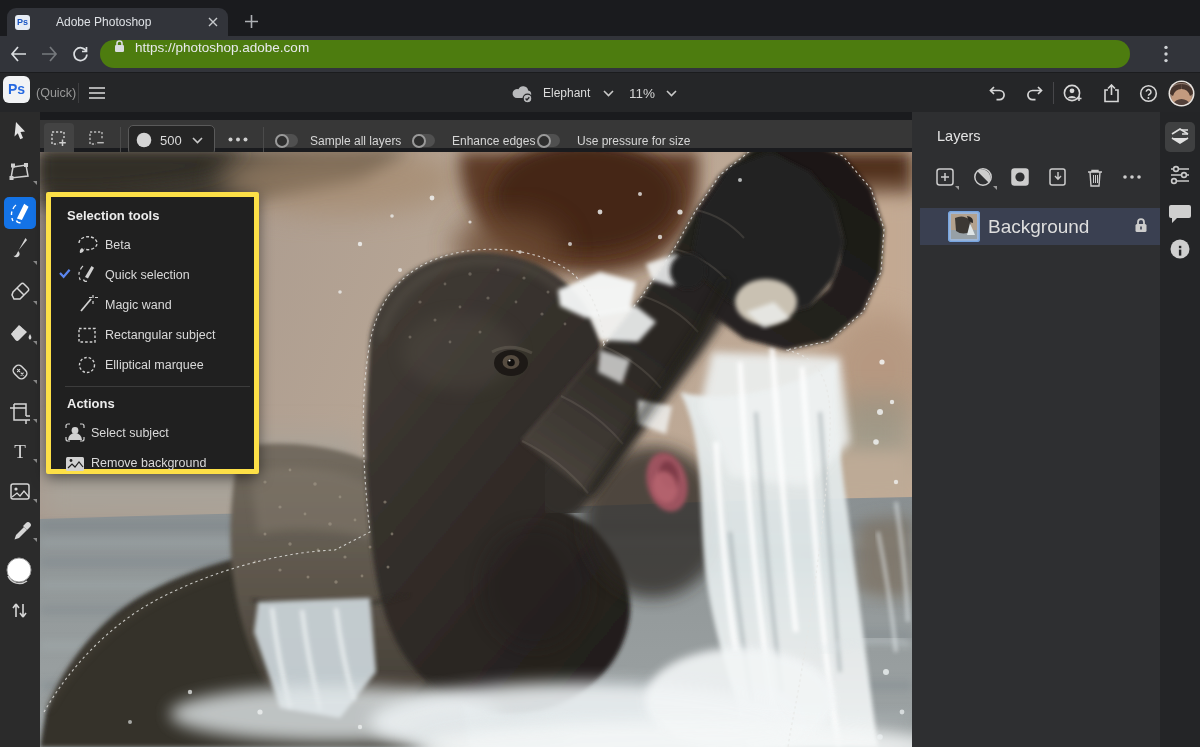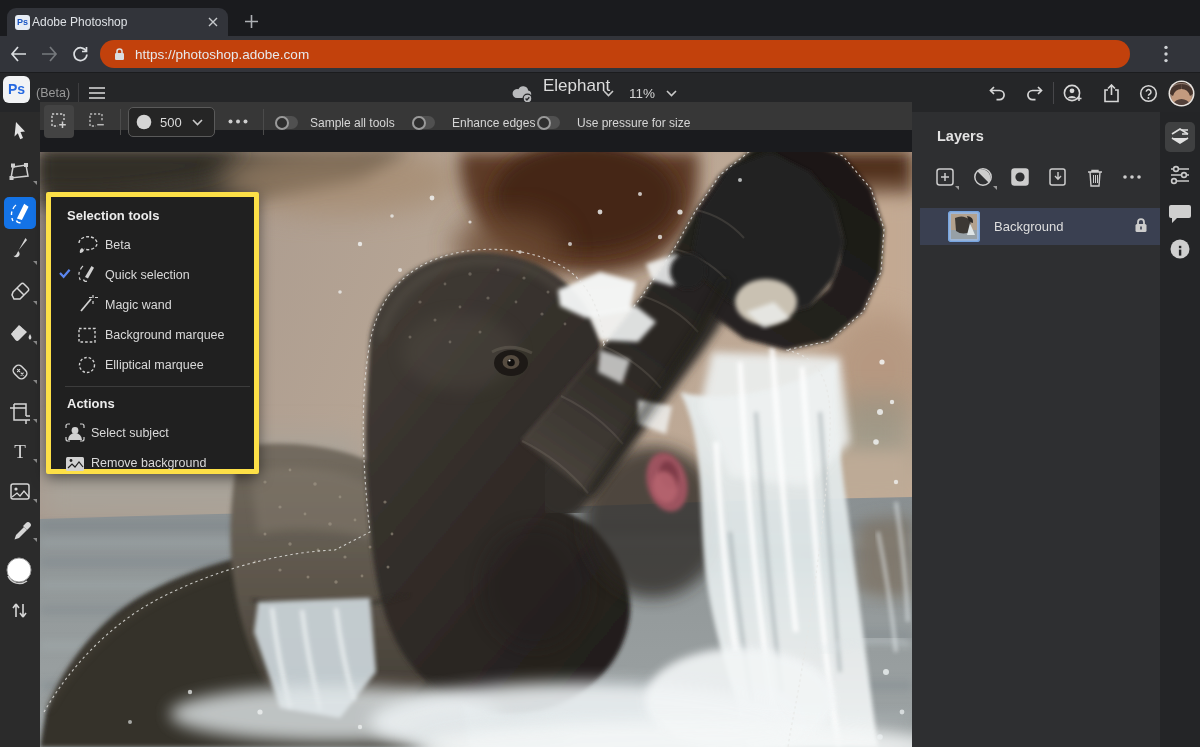--- a/index.html
+++ b/index.html
@@ -3,28 +3,28 @@
 <meta charset="utf-8">
 <style>
 *{margin:0;padding:0;box-sizing:border-box}
 html,body{width:1200px;height:747px;overflow:hidden;background:#1a1b1e;font-family:"Liberation Sans",sans-serif}
 .abs{position:absolute}
 #stage{position:relative;width:1200px;height:747px}
 
 #tabstrip{position:absolute;left:0;top:0;width:1200px;height:36px;background:#1a1b1e}
 #tab{position:absolute;left:7px;top:8px;width:221px;height:28px;background:#32343a;border-radius:9px 9px 0 0;display:flex;align-items:center}
 #tab .fav{width:15px;height:15px;margin-left:8px;border-radius:3px;background:#e6ecf5;color:#1a56c4;font-size:9px;font-weight:bold;text-align:center;line-height:15px}
-#tab .tt{color:#dee1e5;font-size:12px;margin-left:2px;flex:1}
+#tab .tt{color:#dee1e5;font-size:12px;margin-left:26px;flex:1}
 #urlrow{position:absolute;left:0;top:36px;width:1200px;height:36px;background:#32343a}
-#pill{position:absolute;left:100px;top:4px;width:1030px;height:28px;border-radius:14px;background:#c2410c;display:flex;align-items:center}
+#pill{position:absolute;left:100px;top:4px;width:1030px;height:28px;border-radius:14px;background:#4d7c0f;display:flex;align-items:flex-start}
 #pill .url{color:#e7e9ec;font-size:13.5px;margin-left:10px}
 #appbar{position:absolute;left:0;top:72px;width:1200px;height:40px;background:#252628;border-top:1px solid #1b1c1e}
 #pslogo{position:absolute;left:3px;top:3px;width:27px;height:27px;background:#f2f3f5;border-radius:6px;color:#2669e0;font-weight:bold;font-size:14px;text-align:center;line-height:27px}
 .btxt{color:#999;font-size:12.5px;position:absolute;top:13px}
-#optbar{position:absolute;left:40px;top:102px;width:872px;height:28px;background:#373737}
+#optbar{position:absolute;left:40px;top:120px;width:872px;height:28px;background:#373737}
 #toolcol{position:absolute;left:0;top:112px;width:40px;height:635px;background:#2b2b2b}
 #canvas{position:absolute;left:40px;top:152px;width:872px;height:595px}
 #rpanel{position:absolute;left:912px;top:112px;width:248px;height:635px;background:#2e2f31}
 #rrail{position:absolute;left:1160px;top:112px;width:40px;height:635px;background:#242527}
 .ltxt{color:#d4d4d4;font-size:12.5px;position:absolute}
 #layerrow{position:absolute;left:8px;top:96px;width:240px;height:37px;background:#3a4051;display:flex;align-items:center}
 
 #menu{position:absolute;left:46px;top:192px;width:213px;height:282px;background:#202020;border:5px solid #fde047;border-radius:2px;box-shadow:0 4px 14px rgba(0,0,0,.5);z-index:5}
 #menu .hd{color:#ececec;font-size:13px;font-weight:bold;position:absolute;left:16px}
 #menu .it{color:#d9d9d9;font-size:12.5px;position:absolute;left:54px}
@@ -68,32 +68,32 @@
       <span class="url">https://photoshop.adobe.com</span>
     </div>
     <svg class="abs" style="left:1164px;top:9px" width="4" height="18" viewBox="0 0 4 18">
         <circle cx="2" cy="2.4" r="1.7" fill="#cfd2d5"></circle>
         <circle cx="2" cy="9" r="1.7" fill="#cfd2d5"></circle>
         <circle cx="2" cy="15.6" r="1.7" fill="#cfd2d5"></circle>
       </svg>
   </div>
   <div id="appbar">
     <div id="pslogo">Ps</div>
-    <span class="btxt" style="left:36px">(Beta)</span>
+    <span class="btxt" style="left:36px">(Quick)</span>
     <div class="abs" style="left:78px;top:10px;width:1px;height:20px;background:#3d3d3f"></div>
     <svg class="abs" style="left:88px;top:13px" width="18" height="14" viewBox="0 0 18 14">
         <path d="M1 2 H17 M1 7 H17 M1 12 H17" stroke="#dcdcdc" stroke-width="1.7"></path>
       </svg>
 
     <svg class="abs" style="left:511px;top:11px" width="24" height="20" viewBox="0 0 24 20">
         <path d="M6 14 a4.5 4.5 0 1 1 1.4-8.8 a5.2 5.2 0 0 1 9.8 1.3 a3.8 3.8 0 0 1 -0.4 7.5 Z" fill="#b9babc"></path>
         <circle cx="16.5" cy="14.5" r="4.4" fill="#b9babc" stroke="#252628" stroke-width="1.3"></circle>
         <path d="M14.6 14.6 l1.3 1.3 l2.4 -2.7" stroke="#252628" stroke-width="1.4" fill="none"></path>
       </svg>
-    <span class="ltxt" style="left:543px;top:3px;font-size:17px;color:#dcdcdc">Elephant</span>
+    <span class="ltxt" style="left:543px;top:13px;font-size:12px;color:#dcdcdc">Elephant</span>
     <svg class="abs" style="left:603px;top:17px" width="11" height="7" viewBox="0 0 11 7">
         <path d="M1 1 L5.5 5.5 L10 1" stroke="#c9c9c9" stroke-width="1.6" fill="none"></path>
       </svg>
     <span class="ltxt" style="left:629px;top:13px;font-size:13.5px;color:#d4d4d4">11%</span>
     <svg class="abs" style="left:666px;top:17px" width="11" height="7" viewBox="0 0 11 7">
         <path d="M1 1 L5.5 5.5 L10 1" stroke="#c9c9c9" stroke-width="1.6" fill="none"></path>
       </svg>
 
     <svg class="abs" style="left:988px;top:13px" width="19" height="15" viewBox="0 0 19 15">
         <path d="M6 1 L2.5 4.5 L6 8" stroke="#d7d7d7" stroke-width="1.7" fill="none"></path>
@@ -158,21 +158,21 @@
       </svg>
     <svg class="abs" style="left:188px;top:17px" width="20" height="5" viewBox="0 0 20 5">
         <circle cx="2.5" cy="2.5" r="2" fill="#cfcfcf"></circle>
         <circle cx="10" cy="2.5" r="2" fill="#cfcfcf"></circle>
         <circle cx="17.5" cy="2.5" r="2" fill="#cfcfcf"></circle>
       </svg>
     <div class="abs" style="left:223px;top:7px;width:1px;height:26px;background:#4b4b4b"></div>
     <div class="tgl" style="left:235px">
         <i></i>
       </div>
-    <span class="otxt" style="left:270px">Sample all tools</span>
+    <span class="otxt" style="left:270px">Sample all layers</span>
     <div class="tgl" style="left:372px">
         <i></i>
       </div>
     <span class="otxt" style="left:412px">Enhance edges</span>
     <div class="tgl" style="left:497px">
         <i></i>
       </div>
     <span class="otxt" style="left:537px">Use pressure for size</span>
   </div>
 
@@ -476,21 +476,21 @@
           <circle cx="320" cy="575" r="2.2" opacity="0.7"></circle>
       <circle cx="90" cy="570" r="2" opacity="0.6"></circle>
           <circle cx="480" cy="100" r="1.8" opacity="0.7"></circle>
     </g>
 
     <path d="M4 560 C 30 515 70 472 120 446 C 175 418 240 400 295 398 L 330 380 C 322 310 320 245 330 190 C 340 140 370 112 412 102 C 452 92 498 98 528 118 C 550 134 560 160 564 186 L 563 194 L 602 144 L 634 97 L 656 58 L 680 23 L 715 -5 L 760 -13 L 803 4 L 831 37 L 844 77 L 841 120 L 823 160 L 789 189 L 746 198 C 780 205 792 230 790 280 C 786 360 772 460 758 540 C 754 562 750 580 748 595" stroke="#e6e6e4" stroke-width="1.1" fill="none" stroke-dasharray="2.5 3" opacity="0.8"></path>
   </svg>
   </div>
 
   <div id="rpanel">
-    <span class="ltxt" style="left:25px;top:16px;font-size:14.5px;font-weight:bold;color:#e3e3e3">Layers</span>
+    <span class="ltxt" style="left:25px;top:16px;font-size:14.5px;font-weight:normal;color:#e3e3e3">Layers</span>
     <div id="licons">
       <svg class="abs" style="left:0;top:52px" width="248" height="30" viewBox="0 0 248 30">
         <g stroke="#cdcdcd" fill="none" stroke-width="1.5">
 
           <rect x="25" y="5" width="16" height="16" rx="2.5"></rect>
           <path d="M33 9 v8 M29 13 h8"></path>
           <path d="M43 22 l4 0 0 4 Z" fill="#9a9a9a" stroke="none"></path>
 
           <circle cx="71" cy="13" r="8.2"></circle>
           <path d="M65.3 7.3 A8.2 8.2 0 0 1 76.8 18.8 Z" fill="#cdcdcd" stroke="none"></path>
@@ -513,21 +513,21 @@
     </div>
     <div id="layerrow">
       <svg style="margin-left:28px" width="32" height="31" viewBox="0 0 32 31">
         <rect x="0.5" y="0.5" width="31" height="30" rx="3" fill="#9db6d8" stroke="#77a5e0" stroke-width="1.5"></rect>
         <rect x="3" y="3" width="26" height="25" fill="#b3a18d"></rect>
         <path d="M3 19 H29 V28 H3 Z" fill="#97a0a6"></path>
         <path d="M7 7 Q15 3 22 9 L24 20 Q15 25 8 20 Z" fill="#3c3834"></path>
         <path d="M19 5 Q26 6 25 12 Q21 11 20 8 Z" fill="#2e2a27"></path>
         <path d="M22 12 L27 24 L19 24 Z" fill="#dfe5e7"></path>
       </svg>
-      <span style="color:#dedede;font-size:13px;margin-left:14px">Background</span>
+      <span style="color:#dedede;font-size:19px;margin-left:8px">Background</span>
       <svg style="position:absolute;left:214px;top:10px" width="14" height="15" viewBox="0 0 14 15">
           <rect x="1.5" y="6" width="11" height="8" rx="1.5" fill="#cdcdcd"></rect>
           <path d="M4 6 V4.2 A3 3 0 0 1 10 4.2 V6" stroke="#cdcdcd" stroke-width="1.8" fill="none"></path>
           <rect x="6.2" y="8.5" width="1.6" height="3" fill="#3a4051"></rect>
         </svg>
     </div>
   </div>
 
   <div id="rrail">
     <svg width="40" height="635" viewBox="0 0 40 635">
@@ -552,21 +552,21 @@
       <rect x="18.9" y="133.8" width="2.4" height="2.4" fill="#242527"></rect>
       <rect x="18.9" y="137.6" width="2.4" height="6" fill="#242527"></rect>
     </svg>
   </div>
 
   <div id="menu">
     <span class="hd" style="top:11px">Selection tools</span>
     <span class="it" style="top:41px">Beta</span>
     <span class="it" style="top:71px">Quick selection</span>
     <span class="it" style="top:101px">Magic wand</span>
-    <span class="it" style="top:131px">Background marquee</span>
+    <span class="it" style="top:131px">Rectangular subject</span>
     <span class="it" style="top:161px">Elliptical marquee</span>
     <div class="divl" style="top:189px"></div>
     <span class="hd" style="top:199px">Actions</span>
     <span class="ita" style="top:229px">Select subject</span>
     <span class="ita" style="top:259px">Remove background</span>
     <div id="micons">
       <svg class="abs" style="left:0;top:0" width="213" height="282" viewBox="0 0 213 282">
         <g stroke="#d2d2d2" fill="none" stroke-width="1.4">
 
           <path d="M28 46 a9 6.5 0 1 1 5 6 " stroke-dasharray="3 2"></path>

